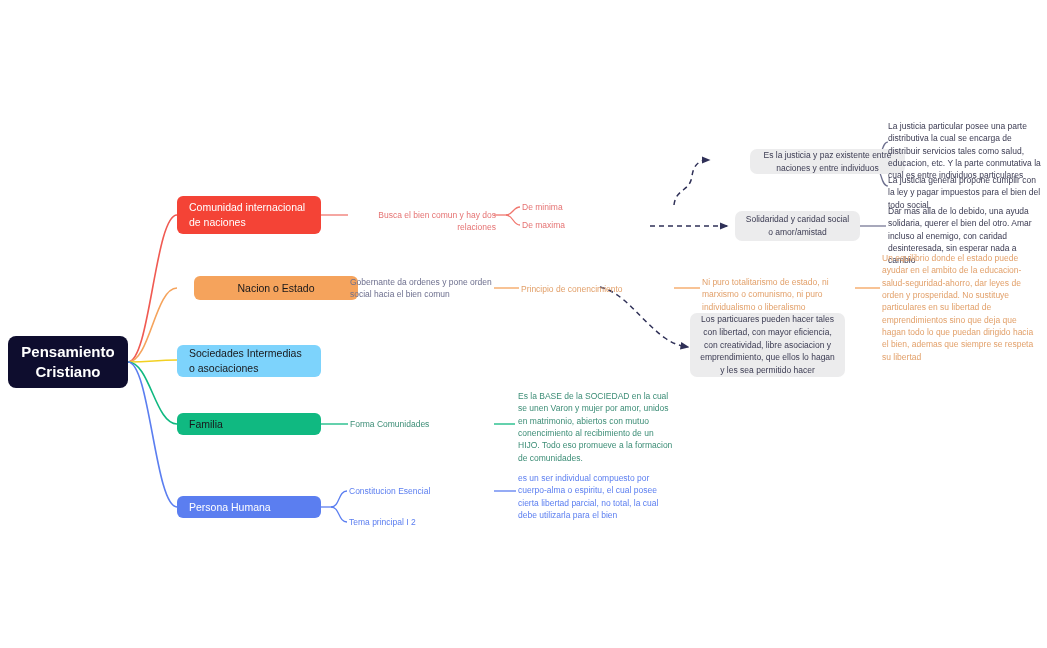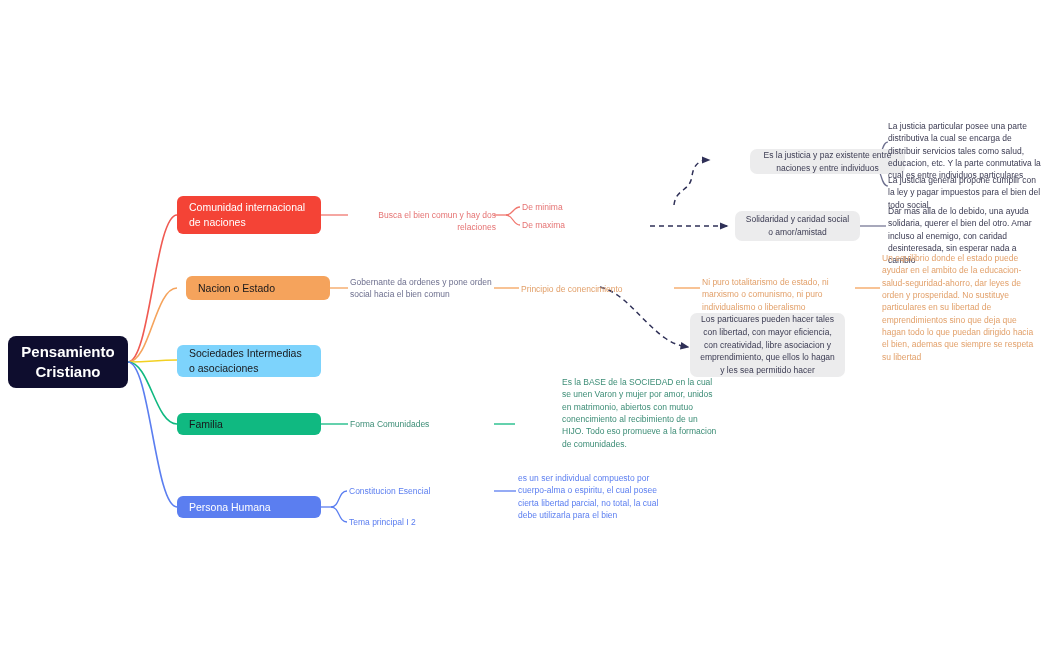--- a/index.html
+++ b/index.html
@@ -144,21 +144,21 @@
     <div>
       <div>Pensamiento</div>
       <div>Cristiano</div>
     </div>
   </div>
 
   <div class="node l1 light-text" style="left:177px; top:196px; width:144px; height:38px; background:#f44336;">
     <span>Comunidad internacional de naciones</span>
   </div>
 
-  <div class="node l1 dark-text" style="left:186px; top:276px; width:144px; height:24px; background:#f5a35c;">
+  <div class="node l1 dark-text" style="left:194px; top:276px; width:164px; height:24px; background:#f5a35c;justify-content:center;">
     <span>Nacion o Estado</span>
   </div>
 
   <div class="node l1 dark-text" style="left:177px; top:345px; width:144px; height:32px; background:#7dd3fc;">
     <span>Sociedades Intermedias o asociaciones</span>
   </div>
 
   <div class="node l1 dark-text" style="left:177px; top:413px; width:144px; height:22px; background:#10b981;">
     <span>Familia</span>
   </div>
@@ -172,21 +172,21 @@
   <div class="leaf" style="left:522px; top:201px; width:60px; color:#e57373;">De minima</div>
 
   <div class="leaf" style="left:522px; top:219px; width:60px; color:#e57373;">De maxima</div>
 
   <div class="leaf" style="left:350px; top:276px; width:146px; color:#6d6f8e;">Gobernante da ordenes y pone orden social hacia el bien comun</div>
 
   <div class="leaf" style="left:521px; top:283px; width:150px; color:#e2a06a;">Principio de conencimiento</div>
 
   <div class="leaf" style="left:350px; top:418px; width:140px; color:#3c8d76;">Forma Comunidades</div>
 
-  <div class="leaf" style="left:518px; top:376px; width:158px; color:#3c8d76;margin-left:44px;">Es la BASE de la SOCIEDAD en la cual se unen Varon y mujer por amor, unidos en matrimonio, abiertos con mutuo conencimiento al recibimiento de un HIJO. Todo eso promueve a la formacion de comunidades.</div>
+  <div class="leaf" style="left:518px; top:390px; width:158px; color:#3c8d76;">Es la BASE de la SOCIEDAD en la cual se unen Varon y mujer por amor, unidos en matrimonio, abiertos con mutuo conencimiento al recibimiento de un HIJO. Todo eso promueve a la formacion de comunidades.</div>
 
   <div class="leaf" style="left:349px; top:485px; width:130px; color:#5b7ef0;">Constitucion Esencial</div>
 
   <div class="leaf" style="left:349px; top:516px; width:130px; color:#5b7ef0;">Tema principal I 2</div>
 
   <div class="leaf" style="left:518px; top:472px; width:158px; color:#5b7ef0;">es un ser individual compuesto por cuerpo-alma o espiritu, el cual posee cierta libertad parcial, no total, la cual debe utilizarla para el bien</div>
 
   <div class="greybox" style="left:750px; top:149px; width:155px; height:25px;">Es la justicia y paz existente entre naciones y entre individuos</div>
 
   <div class="greybox" style="left:735px; top:211px; width:125px; height:30px;">Solidaridad y caridad social o amor/amistad</div>

